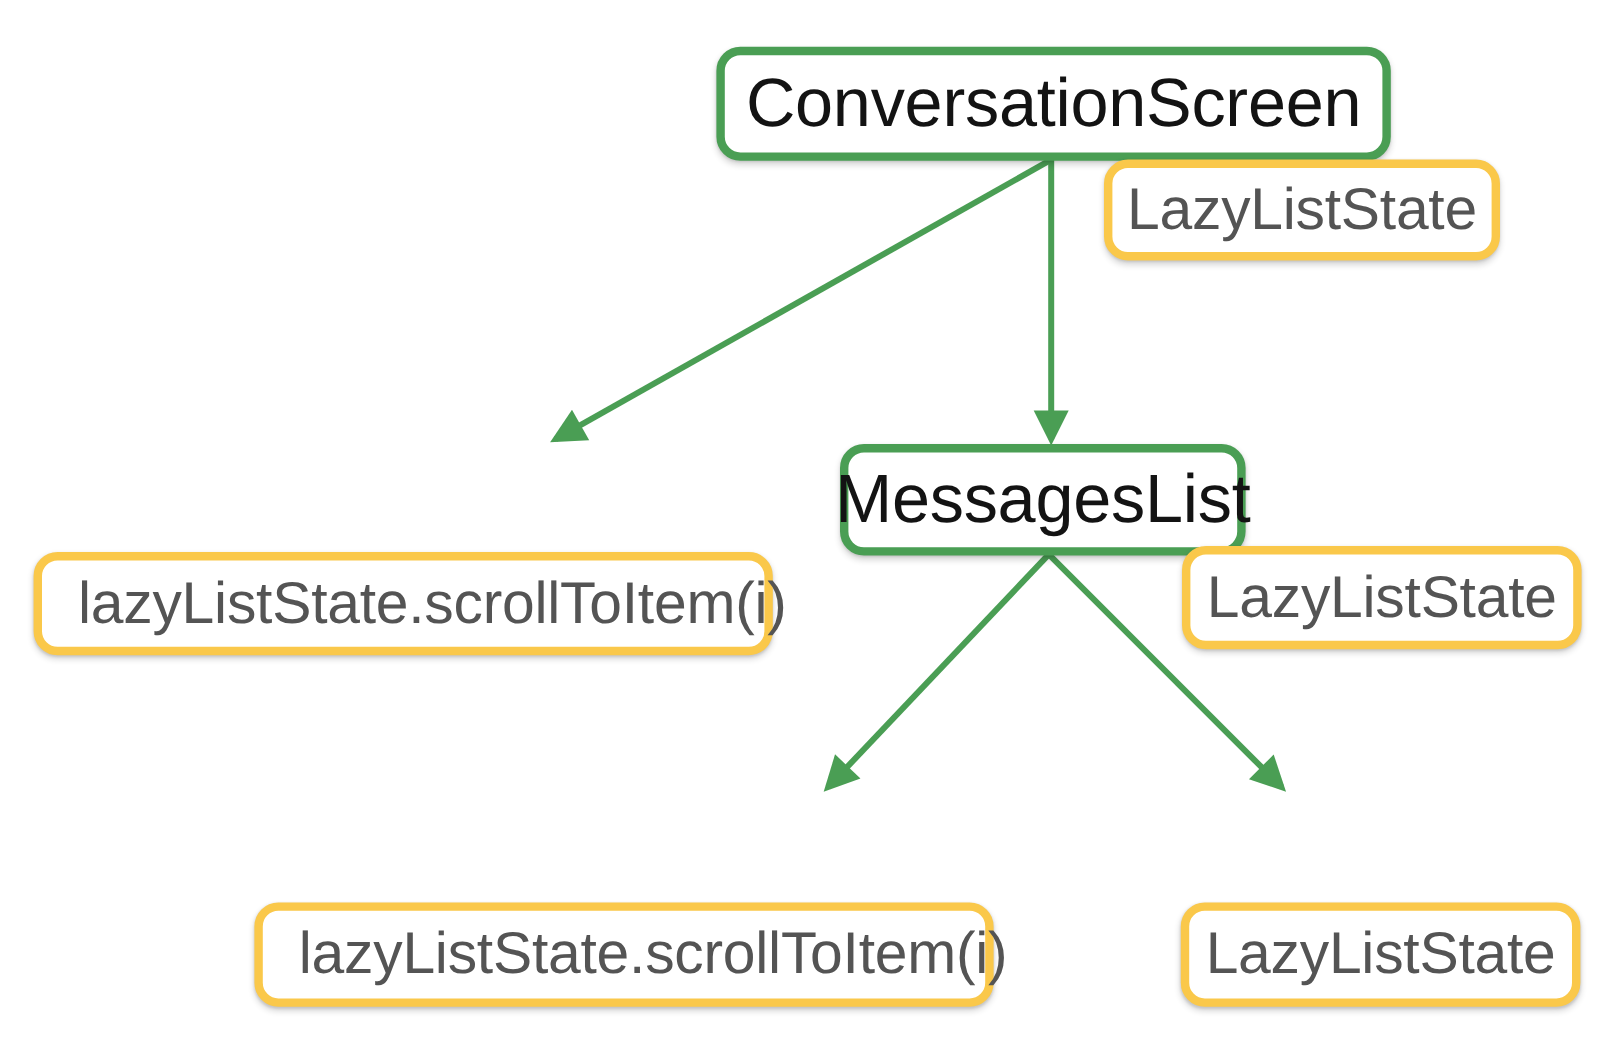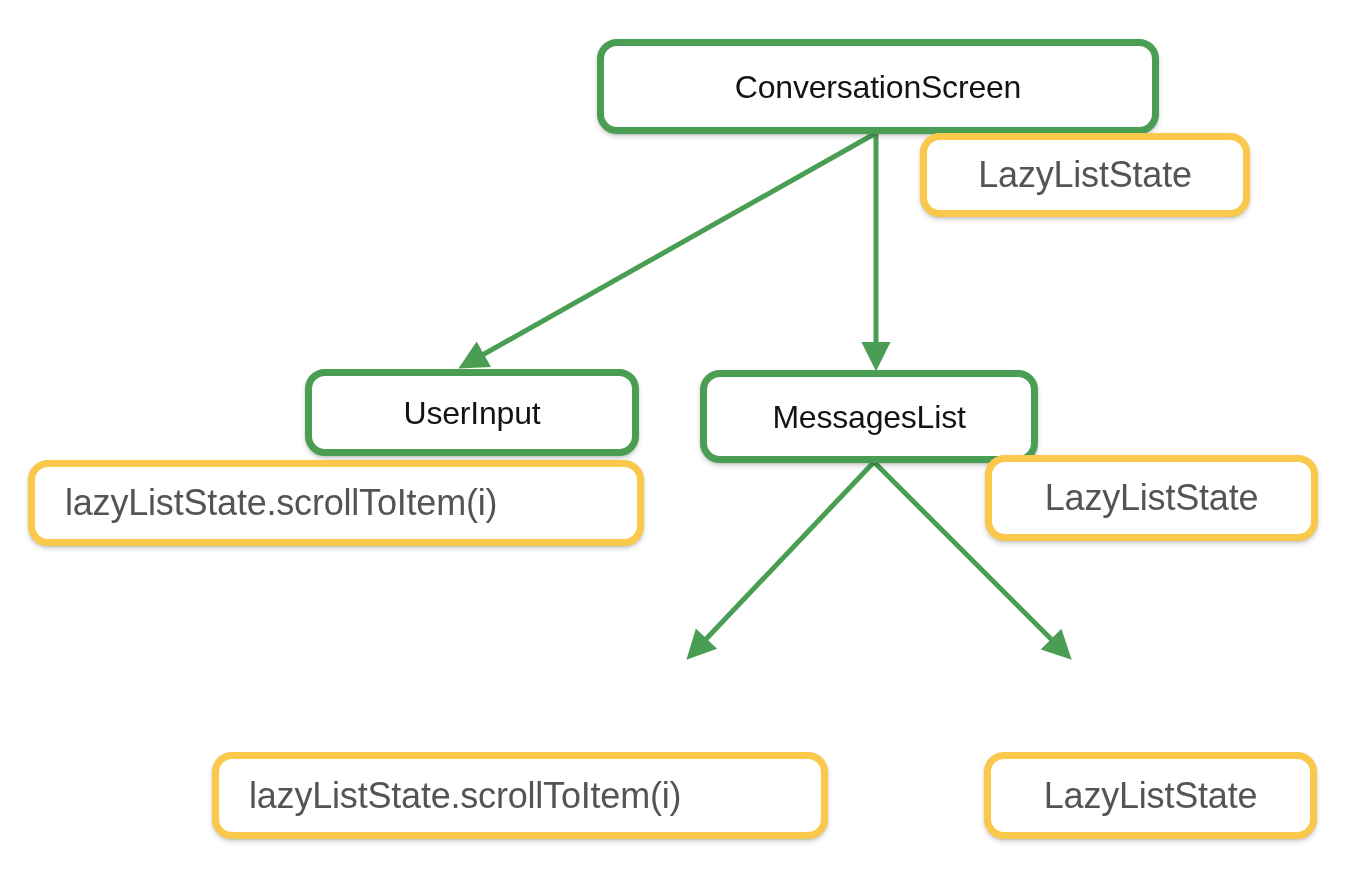--- a/index.html
+++ b/index.html
@@ -49,26 +49,26 @@
     border-width: 7px;
     color: #545454;
     z-index: 4;
     justify-content: center;
   }
   .node-label {
     display: block;
     line-height: 1;
   }
   .component .node-label {
-    font-size: 32px;
+    font-size: 57px;
     letter-spacing: -0.2px;
     text-align: right;
   }
   .state .node-label {
-    font-size: 36px;
+    font-size: 49px;
     letter-spacing: -0.2px;
   }
 
   
   #node-conversation-screen { left: 597px;  top: 39px;  width: 562px; height: 95px; }
   #node-state-top           { left: 920px;  top: 133px; width: 330px; height: 84px; }
 
   #node-user-input          { left: 305px;  top: 369px; width: 334px; height: 87px; }
   #node-state-userinput     { left: 28px;   top: 460px; width: 616px; height: 86px; justify-content: flex-start; padding-left: 30px; }
 
@@ -102,23 +102,20 @@
   </svg>
 
   <div class="node component" id="node-conversation-screen">
     <span class="node-label">ConversationScreen</span>
   </div>
 
   <div class="node state" id="node-state-top">
     <span class="node-label">LazyListState</span>
   </div>
 
-  <div class="node component" id="node-user-input">
-    <span class="node-label">UserInput</span>
-  </div>
 
   <div class="node state" id="node-state-userinput">
     <span class="node-label">lazyListState.scrollToItem(i)</span>
   </div>
 
   <div class="node component" id="node-messages-list">
     <span class="node-label">MessagesList</span>
   </div>
 
   <div class="node state" id="node-state-messageslist">

